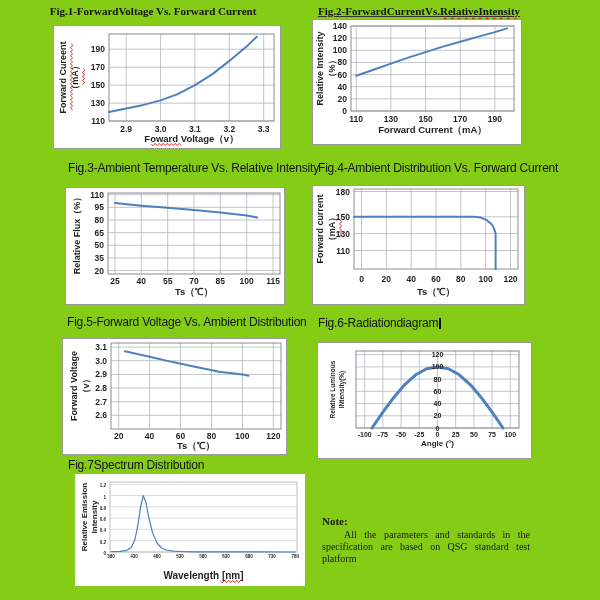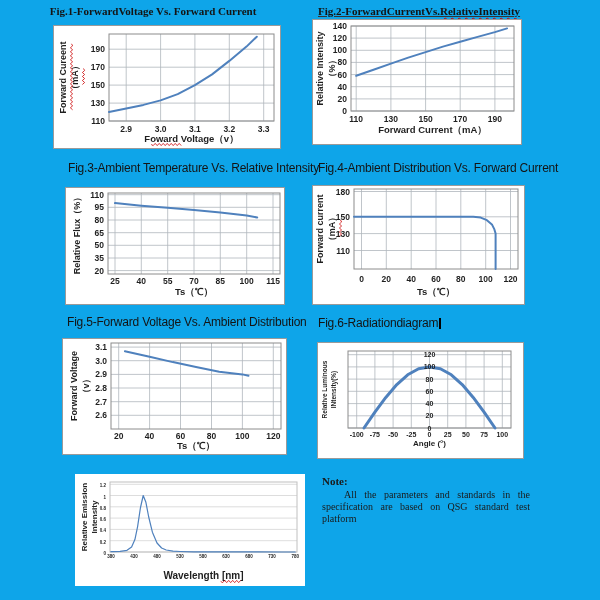--- a/index.html
+++ b/index.html
@@ -1,55 +1,56 @@
 <!DOCTYPE html>
 <html><head>
 <meta charset="utf-8">
 <style>
   html,body{margin:0;padding:0;background:#fff;}
-  .page{position:relative;width:600px;height:600px;background:#0ea5e9;overflow:hidden;
+  .page{position:relative;width:600px;height:600px;background:#84cc16;overflow:hidden;
         font-family:"Liberation Sans",sans-serif;color:#1a1a1a;}
   .title{position:absolute;white-space:nowrap;color:#141414;}
   .serif{font-family:"Liberation Serif",serif;font-size:11px;font-weight:bold;}
   .sans{font-family:"Liberation Sans",sans-serif;font-size:12px;font-weight:normal;letter-spacing:-0.2px;}
   .t1{left:40px;top:5px;width:226px;text-align:center;}
   .t2{left:318px;top:5px;}
   .t3{left:68px;top:161px;}
   .t4{left:318px;top:161px;}
   .t5{left:67px;top:315px;}
   .t6{left:318px;top:316px;}
   .t7{left:68px;top:458px;}
   .u{text-decoration:underline;text-decoration-color:#333;}
   .wavy{text-decoration:underline wavy #cc0000;text-decoration-thickness:1px;text-underline-offset:2px;margin-top:20px;}
   .cursor{display:inline-block;width:1.5px;height:11px;background:#000;margin-left:1px;vertical-align:-2px;}
   .box{position:absolute;border:1px solid #9a9a9a;background:#fff;}
   .b1{left:53px;top:25px;width:226px;height:122px;}
   .b2{left:312px;top:19px;width:208px;height:124px;}
   .b3{left:65px;top:187px;width:218px;height:116px;}
   .b4{left:312px;top:185px;width:211px;height:118px;}
   .b5{left:62px;top:338px;width:223px;height:115px;}
-  .b6{left:317px;top:342px;width:205px;height:115px;}
+  .b6{left:317px;top:342px;width:205px;height:115px;padding-left:8px;}
   .b7{left:75px;top:474px;width:230px;height:112px;border:none;}
   .box svg{display:block;}
   .box svg text{font-family:"Liberation Sans",sans-serif;}
   .note{position:absolute;left:322px;top:475px;width:208px;font-family:"Liberation Serif",serif;color:#1a1a1a;}
-  .note-h{font-weight:bold;font-size:11px;}
+  .note-h{font-weight:bold;font-size:11px;margin-top:40px;}
   .note-p{margin:2px 0 0 0;font-size:10px;text-align:justify;text-indent:22px;line-height:1.18;}
 </style>
 </head>
 <body>
 
 <div class="page">
 
   <div class="title serif t1">Fig.1-ForwardVoltage Vs. Forward Current</div>
   <div class="title serif t2"><span class="u"><span>Fig.2-ForwardCurrentVs.</span><span class="wavy">RelativeIntensity</span></span></div>
   <div class="title sans t3">Fig.3-Ambient Temperature Vs. Relative Intensity</div>
   <div class="title sans t4">Fig.4-Ambient Distribution Vs. Forward Current</div>
   <div class="title sans t5">Fig.5-Forward Voltage Vs. Ambient Distribution</div>
   <div class="title sans t6"><span>Fig.6-Radiationdiagram</span><span class="cursor"></span></div>
+  <div class="title sans t7">Fig.7Spectrum Distribution</div>
 
   <div class="box b1">
       <svg width="226" height="122" viewBox="0 0 226 122">
         <line x1="72.2" y1="8" x2="72.2" y2="95" stroke="#b0b6bc" stroke-width="0.8"></line>
         <line x1="106.6" y1="8" x2="106.6" y2="95" stroke="#b0b6bc" stroke-width="0.8"></line>
         <line x1="140.9" y1="8" x2="140.9" y2="95" stroke="#b0b6bc" stroke-width="0.8"></line>
         <line x1="175.3" y1="8" x2="175.3" y2="95" stroke="#b0b6bc" stroke-width="0.8"></line>
         <line x1="209.7" y1="8" x2="209.7" y2="95" stroke="#b0b6bc" stroke-width="0.8"></line>
         <line x1="55" y1="95.0" x2="220" y2="95.0" stroke="#b0b6bc" stroke-width="0.8"></line>
         <line x1="55" y1="77.1" x2="220" y2="77.1" stroke="#b0b6bc" stroke-width="0.8"></line>

